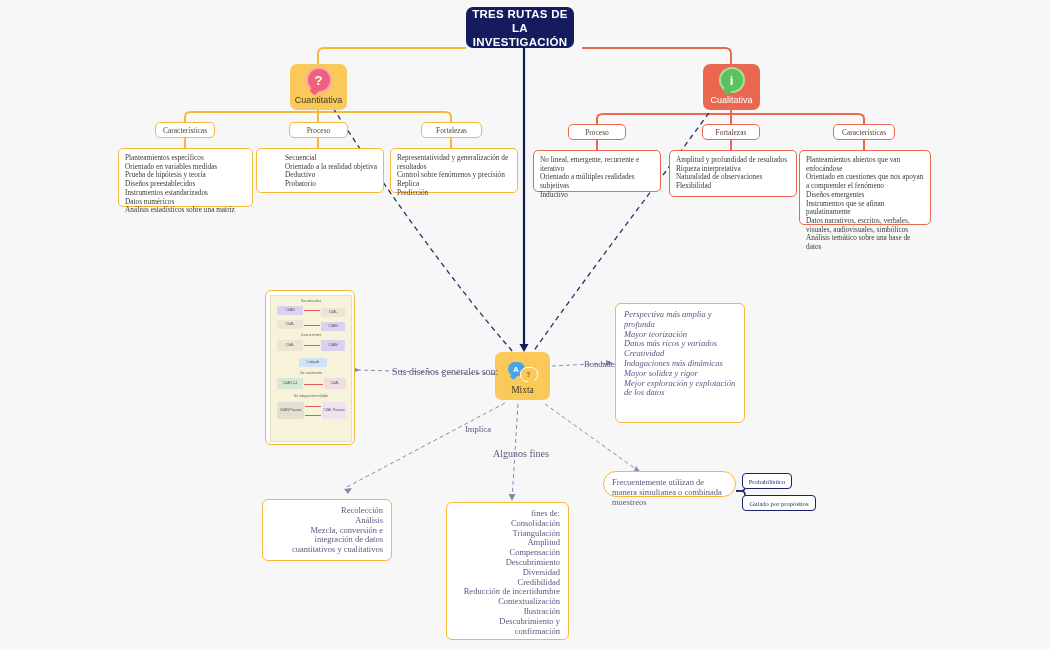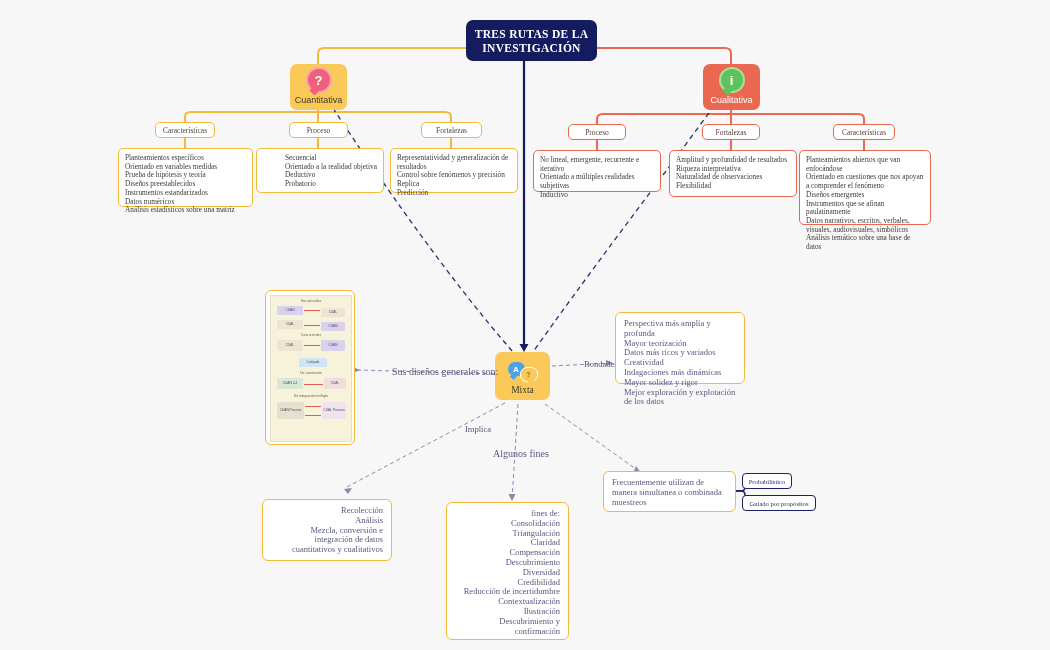--- a/index.html
+++ b/index.html
@@ -158,21 +158,21 @@
     <path d="M518 404 L512 500" stroke="#8a8ab0" stroke-width="1" fill="none" stroke-dasharray="4 3"></path>
     <path d="M512 501 l-3.5 -7 h7 z" fill="#8a8ab0"></path>
 
     <path d="M545 404 L640 472" stroke="#8a8ab0" stroke-width="1" fill="none" stroke-dasharray="4 3"></path>
     <path d="M641 473 l-7 -2 l2 -5 z" fill="#8a8ab0"></path>
 
     <path d="M736 491 L741 491 Q745 491 745 487 L745 484 Q745 481 749 481 L751 481" stroke="#1b2166" stroke-width="1.6" fill="none"></path>
     <path d="M736 491 L741 491 Q745 491 745 495 L745 499 Q745 503 749 503 L751 503" stroke="#1b2166" stroke-width="1.6" fill="none"></path>
   </svg>
 
-  <div class="node root" style="left:466px;top:20px;width:131px;height:41px;font-family:Liberation Serif, serif;">TRES RUTAS DE LA INVESTIGACIÓN</div>
+  <div class="node root" style="left:466px;top:7px;width:108px;height:41px;">TRES RUTAS DE LA INVESTIGACIÓN</div>
 
   <div class="node head quant" style="left:290px;top:64px;width:57px;height:46px;">
     <span class="badge q">?</span>
     <span>Cuantitativa</span>
   </div>
 
   <div class="node pill y" style="left:155px;top:122px;width:60px;height:16px;">Características</div>
   <div class="node pill y" style="left:289px;top:122px;width:59px;height:16px;">Proceso</div>
   <div class="node pill y" style="left:421px;top:122px;width:61px;height:16px;">Fortalezas</div>
 
@@ -249,21 +249,21 @@
         <span class="bub yel">?</span>
     </span>
     <span>Mixta</span>
   </div>
 
   <div class="elabel" style="left:392px;top:366px;">Sus diseños generales son:</div>
   <div class="elabel big" style="left:584px;top:359px;">Bondades</div>
   <div class="elabel big" style="left:446px;top:424px;margin-left:19px;">Implica</div>
   <div class="elabel" style="left:493px;top:448px;">Algunos fines</div>
 
-  <div class="vbox" style="position:absolute;left:615px;top:312px;width:130px;height:72px;">
+  <div class="vbox" style="position:absolute;left:615px;top:303px;width:130px;height:120px;font-style:italic;">
     <ul>
       <li>Perspectiva más amplia y profunda</li>
       <li>Mayor teorización</li>
       <li>Datos más ricos y variados</li>
       <li>Creatividad</li>
       <li>Indagaciones más dinámicas</li>
       <li>Mayor solidez y rigor</li>
       <li>Mejor exploración y explotación de los datos</li>
     </ul>
   </div>
@@ -274,33 +274,33 @@
       <li>Análisis</li>
       <li>Mezcla, conversión e integración de datos cuantitativos y cualitativos</li>
     </ul>
   </div>
 
   <div class="vbox right" style="position:absolute;left:446px;top:502px;width:123px;height:138px;">
     <ul>
       <li>fines de:</li>
       <li>Consolidación</li>
       <li>Triangulación</li>
-      <li>Claridad</li>
+      <li>Amplitud</li>
       <li>Compensación</li>
       <li>Descubrimiento</li>
       <li>Diversidad</li>
       <li>Credibilidad</li>
       <li>Reducción de incertidumbre</li>
       <li>Contextualización</li>
       <li>Ilustración</li>
       <li>Descubrimiento y confirmación</li>
     </ul>
   </div>
 
-  <div class="vbox" style="position:absolute;left:603px;top:471px;width:133px;height:41px;">
+  <div class="vbox" style="position:absolute;left:603px;top:471px;width:133px;height:26px;border-radius:17px;">
     <span>Frecuentemente utilizan de manera simultanea o combinada muestreos</span>
   </div>
 
   <div class="navy" style="position:absolute;left:742px;top:473px;width:50px;height:16px;">Probabilístico</div>
   <div class="navy" style="position:absolute;left:742px;top:495px;width:74px;height:16px;">Guiado por propósitos</div>
 
   <div class="thumb" style="left:265px;top:290px;width:90px;height:155px;">
     <div class="thumb-inner">
       <div class="tsec" style="top:3px;">Secuenciales</div>
       <div class="tbx" style="left:6px;top:10px;width:26px;height:9px;background:#d9d2ee;">CUAN</div>

